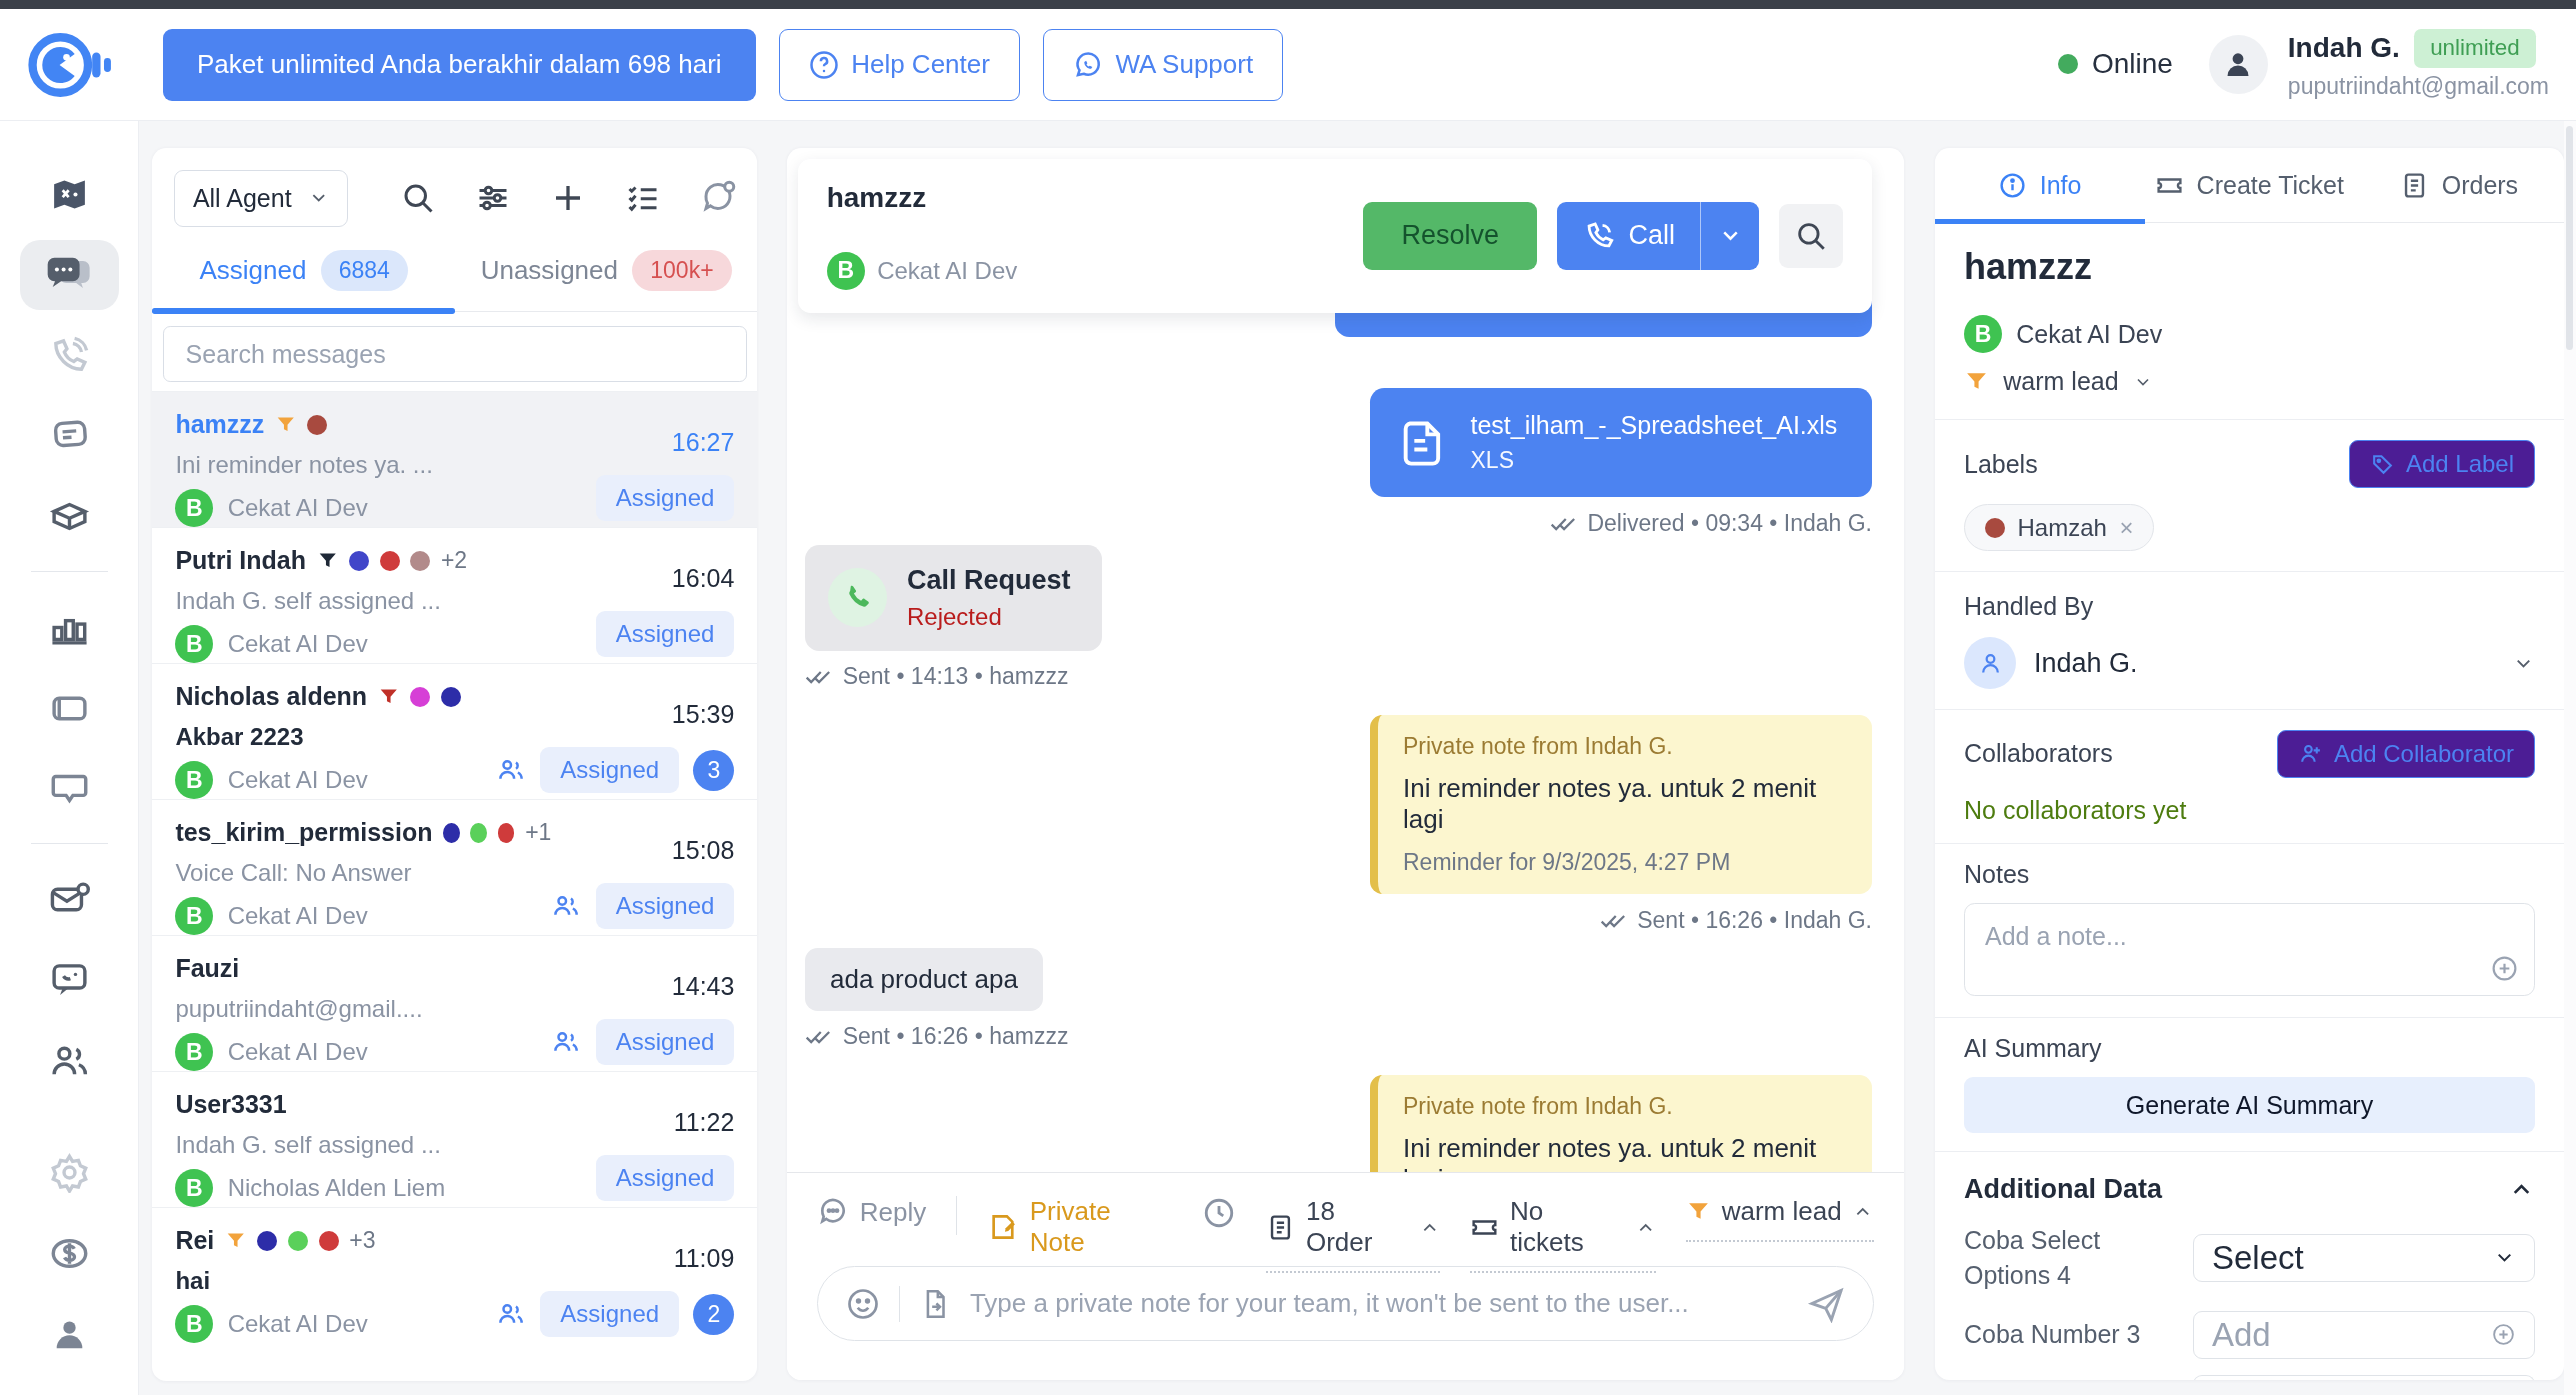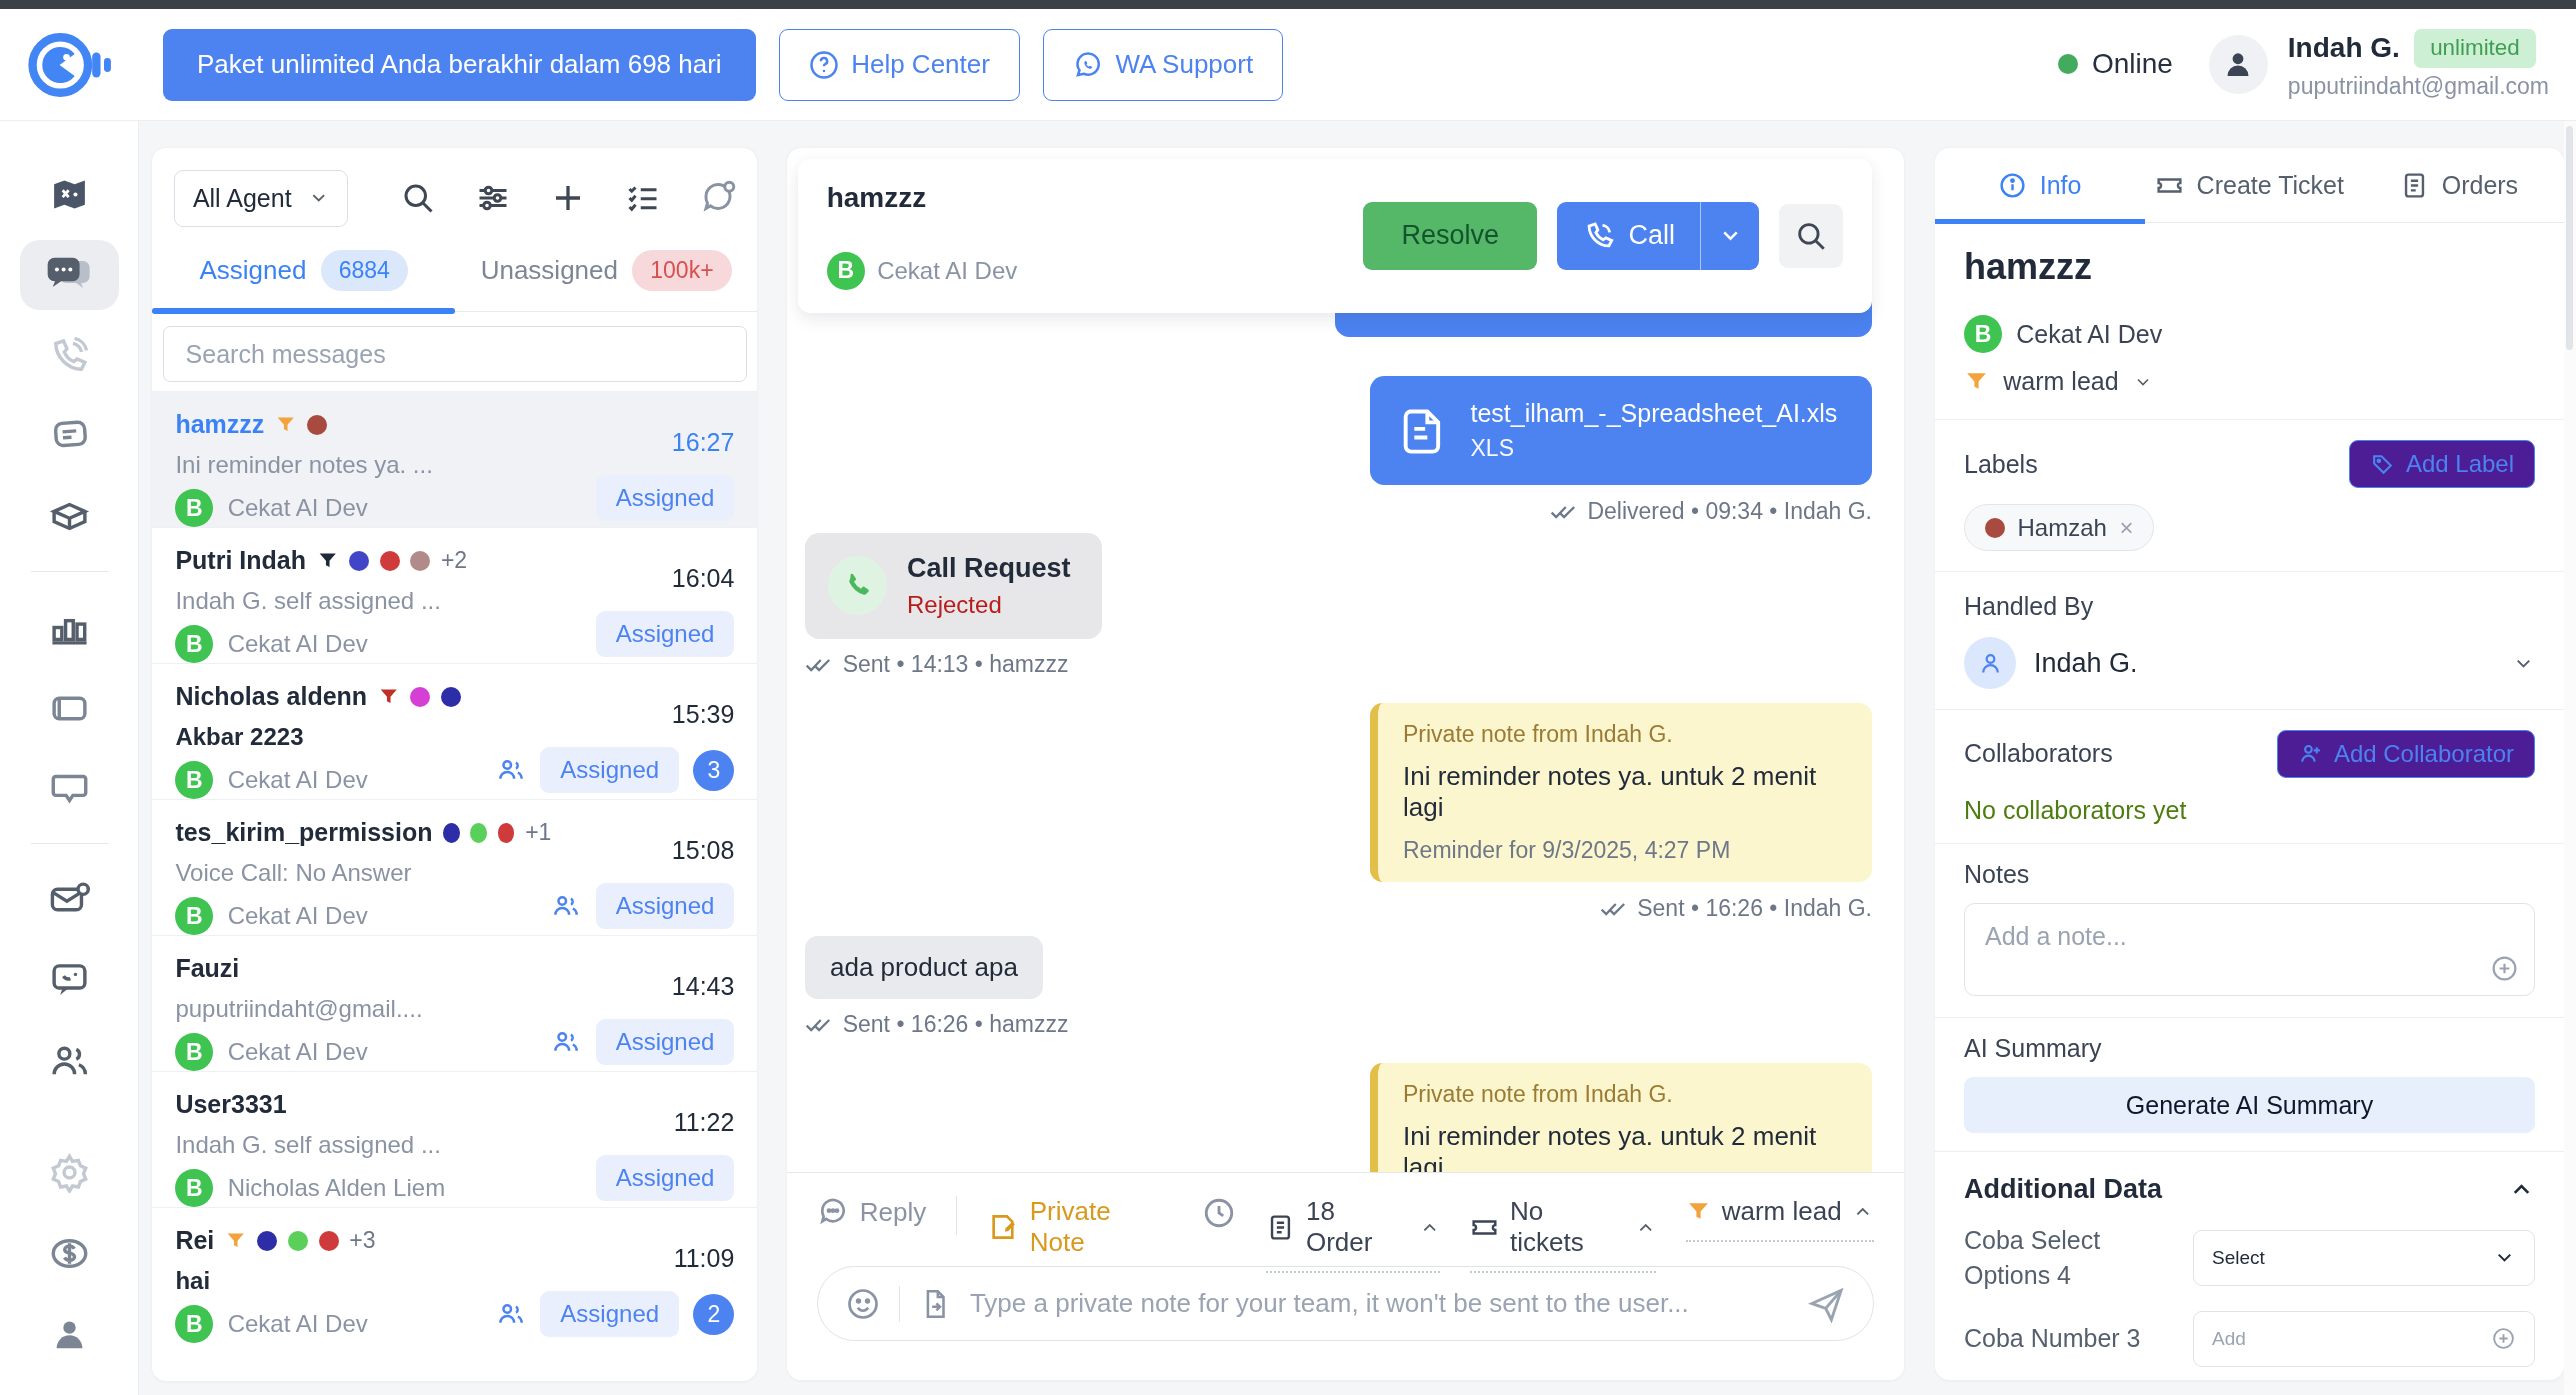--- a/index.html
+++ b/index.html
@@ -109,21 +109,21 @@
   .hsearch { width:64px; height:64px; background:#f1f2f4; border:none; border-radius:9px;
     display:flex; align-items:center; justify-content:center; }
 
   .messages { position:absolute; left:18px; right:32px; top:0; bottom:208px;
     overflow:hidden; padding-top:93px; display:flex; flex-direction:column; }
   .msg-r { margin-left:auto; }
   .msg-l { margin-right:auto; }
   .file-bubble { background:#4c83f1; border-radius:14.3px; color:#fff; padding:23px 27px;
     display:flex; align-items:center; gap:21.5px; }
   .fb1 { width:537px; height:134px; }
-  .fb2 { width:502px; margin-top:39px; }
+  .fb2 { width:502px; margin-top:51px; }
   .file-name { font-size:25px; }
   .file-type { font-size:23px; margin-top:7.2px; opacity:.95; }
   .status { display:flex; align-items:center; gap:10.7px; font-size:23px; color:#6d7787;
     margin-top:12.5px; }
   .status.r { justify-content:flex-end; }
   .call-card { background:#e7e7ea; border-radius:14.3px; width:297px; padding:20px 23px;
     display:flex; align-items:center; gap:20px; margin-top:8px; }
   .call-ic { width:59px; height:59px; border-radius:50%; background:#dff3e3;
     display:flex; align-items:center; justify-content:center; flex:none; }
   .call-t { font-size:27px; font-weight:bold; color:#222b3a; }
@@ -189,22 +189,22 @@
     color:#27303f; }
   .notes-area::placeholder { color:#9aa3b2; }
   .plus-circ { position:absolute; right:16px; bottom:16px; color:#9aa3b2; }
   .gen-btn { width:100%; height:56px; background:#e7effd; color:#0f172a; border:none;
     border-radius:9px; font-size:25px; margin:14.3px 0 18px; font-family:inherit; }
   .add-head { display:flex; align-items:center; justify-content:space-between;
     padding-top:21.5px; }
   .add-title { font-size:27px; font-weight:bold; color:#222b3a; }
   .field-row { display:flex; align-items:center; margin-top:18px; gap:18px; }
   .field-label { width:211px; font-size:25px; color:#555f6e; line-height:1.4; }
-  .field-ctl { flex:1; height:56px; border:0.9px solid #dfe3e8; border-radius:9px;
-    display:flex; align-items:center; padding:0 18px; font-size:19px; color:#222b3a;
+  .field-ctl { flex:1; height:48px; border:0.9px solid #dfe3e8; border-radius:9px;
+    display:flex; align-items:center; padding:0 18px; font-size:33px; color:#222b3a;
     position:relative; }
   .field-ctl .ph { color:#9aa3b2; }
   .ctl-right { margin-left:auto; color:#555f6e; }
   .stub-input { height:36px; border:0.9px solid #dfe3e8; border-radius:9px 9px 0 0;
     border-bottom:none; margin-top:16px; margin-left:229px; }
 
   .win-scroll { position:absolute; right:0; top:121px; bottom:0; width:12.5px;
     background:#fbfbfc; }
   .win-thumb { width:7.2px; margin:5.4px auto 0; height:224px; border-radius:3.6px;
     background:#e1e4e9; }

